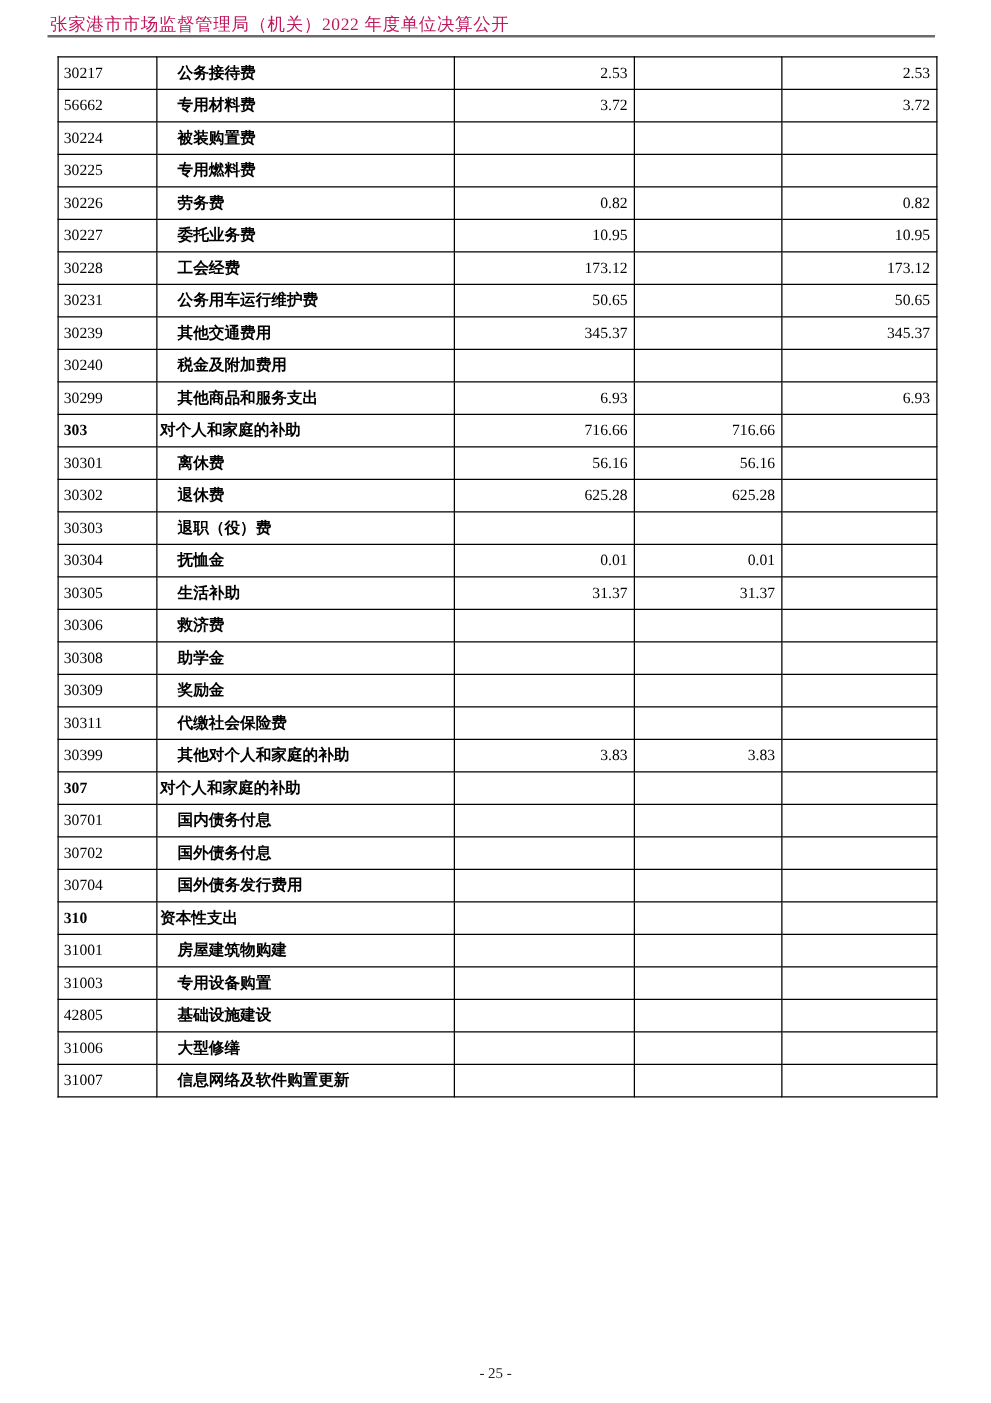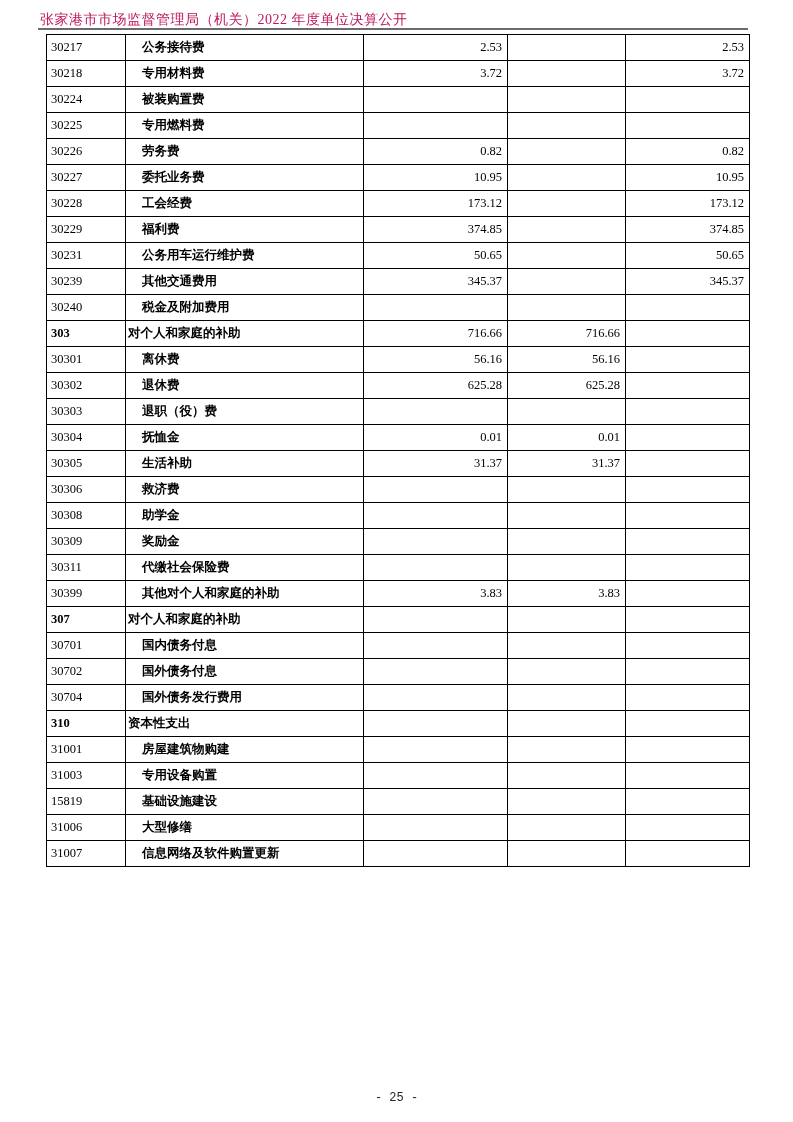--- a/index.html
+++ b/index.html
@@ -23,21 +23,21 @@
     white-space: nowrap;
   }
   .header-rule {
     position: absolute;
     left: 38px; top: 28px;
     width: 710px; height: 2px;
     background: #6b6b6b;
   }
   table.budget-table {
     position: absolute;
-    left: 46px; top: 34px;
+    left: 46px; top: 45px;
     width: 703px;
     border-collapse: collapse;
     table-layout: fixed;
     padding-left: 47px;
   }
   .budget-table td {
     border: 1px solid #000000;
     height: 26px;
     font-size: 12.5px;
     vertical-align: middle;
@@ -57,21 +57,20 @@
     font-weight: bold;
   }
   .budget-table tr.bold-row td.name { padding-left: 2px; }
   .page-footer {
     position: absolute;
     left: 0; top: 1091px;
     width: 100%;
     text-align: center;
     font-size: 12px;
     color: #222;
-    font-family: Liberation Mono, monospace;
   }
 </style>
 </head>
 <body>
 
 <div class="page-header">
   <div class="header-title">张家港市市场监督管理局（机关）2022 年度单位决算公开</div>
 </div>
 <div class="header-rule"></div>
 
@@ -85,21 +84,21 @@
   </colgroup>
   <tbody>
       <tr>
         <td class="code">30217</td>
         <td class="name">公务接待费</td>
         <td class="num">2.53</td>
         <td class="num"></td>
         <td class="num">2.53</td>
       </tr>
       <tr>
-        <td class="code">30218</td>
+        <td class="code">56662</td>
         <td class="name">专用材料费</td>
         <td class="num">3.72</td>
         <td class="num"></td>
         <td class="num">3.72</td>
       </tr>
       <tr>
         <td class="code">30224</td>
         <td class="name">被装购置费</td>
         <td class="num"></td>
         <td class="num"></td>
@@ -127,46 +126,46 @@
         <td class="num">10.95</td>
       </tr>
       <tr>
         <td class="code">30228</td>
         <td class="name">工会经费</td>
         <td class="num">173.12</td>
         <td class="num"></td>
         <td class="num">173.12</td>
       </tr>
       <tr>
-        <td class="code">30229</td>
-        <td class="name">福利费</td>
-        <td class="num">374.85</td>
-        <td class="num"></td>
-        <td class="num">374.85</td>
-      </tr>
-      <tr>
         <td class="code">30231</td>
         <td class="name">公务用车运行维护费</td>
         <td class="num">50.65</td>
         <td class="num"></td>
         <td class="num">50.65</td>
       </tr>
       <tr>
         <td class="code">30239</td>
         <td class="name">其他交通费用</td>
         <td class="num">345.37</td>
         <td class="num"></td>
         <td class="num">345.37</td>
       </tr>
       <tr>
         <td class="code">30240</td>
         <td class="name">税金及附加费用</td>
         <td class="num"></td>
         <td class="num"></td>
         <td class="num"></td>
+      </tr>
+      <tr>
+        <td class="code">30299</td>
+        <td class="name">其他商品和服务支出</td>
+        <td class="num">6.93</td>
+        <td class="num"></td>
+        <td class="num">6.93</td>
       </tr>
       <tr class="bold-row">
         <td class="code">303</td>
         <td class="name">对个人和家庭的补助</td>
         <td class="num">716.66</td>
         <td class="num">716.66</td>
         <td class="num"></td>
       </tr>
       <tr>
         <td class="code">30301</td>
@@ -281,21 +280,21 @@
         <td class="num"></td>
       </tr>
       <tr>
         <td class="code">31003</td>
         <td class="name">专用设备购置</td>
         <td class="num"></td>
         <td class="num"></td>
         <td class="num"></td>
       </tr>
       <tr>
-        <td class="code">15819</td>
+        <td class="code">42805</td>
         <td class="name">基础设施建设</td>
         <td class="num"></td>
         <td class="num"></td>
         <td class="num"></td>
       </tr>
       <tr>
         <td class="code">31006</td>
         <td class="name">大型修缮</td>
         <td class="num"></td>
         <td class="num"></td>

